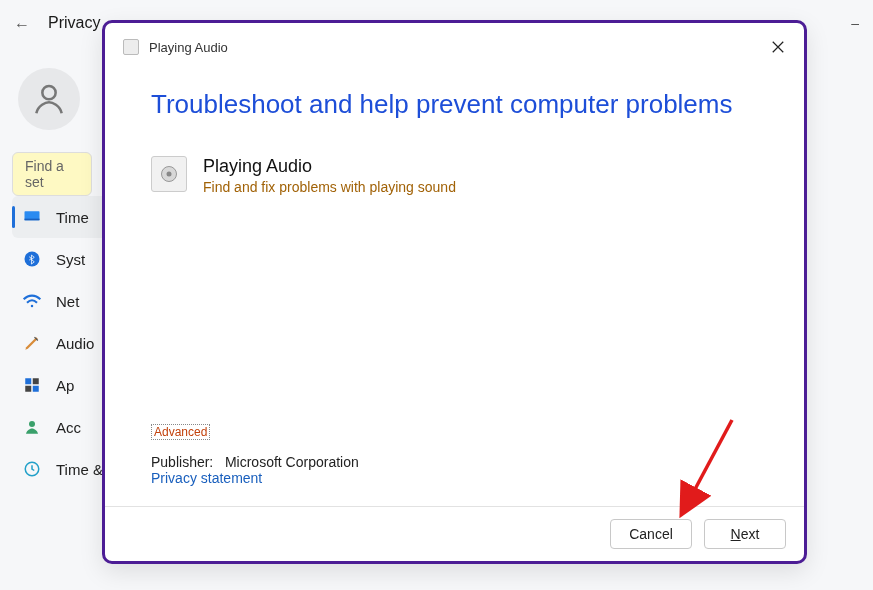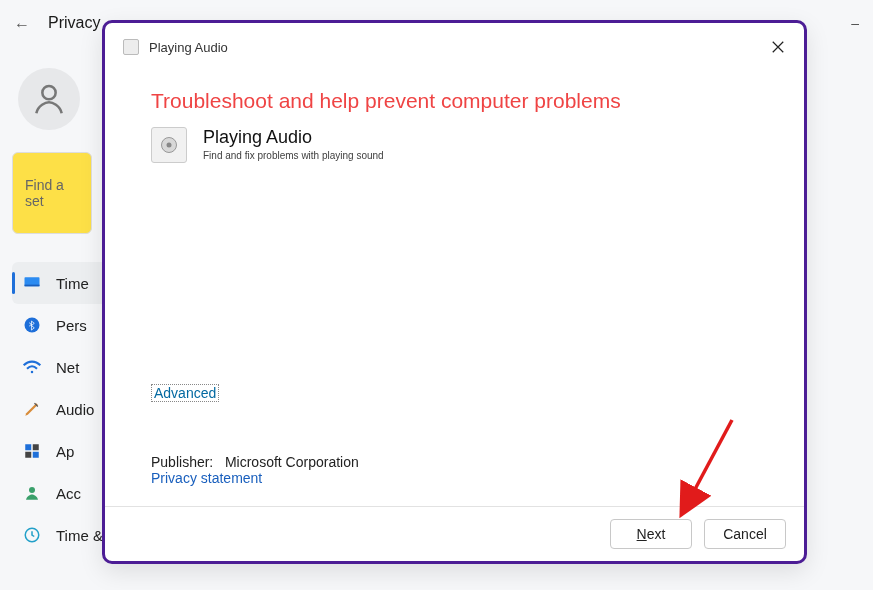--- a/index.html
+++ b/index.html
@@ -46,28 +46,27 @@
       width: 62px; height: 62px;
       border-radius: 50%;
       background: #e7e8ea;
       margin: 8px 0 22px 6px;
       display: flex;
       align-items: center;
       justify-content: center;
     }
     .avatar-circle svg { width: 38px; height: 38px; }
     .search-box {
-      background: #fde047;
+      background: #fef9c3;
       border: 1px solid #ddd;
       border-radius: 6px;
-      padding: 24px 12px;
+      padding: 5px 12px;
       font-size: 14px;
       color: #666;
       width: 80px;
-      margin-bottom: 28px;
     }
     .nav-list { list-style: none; }
     .nav-item {
       display: flex;
       align-items: center;
       gap: 14px;
       padding: 11px 10px;
       font-size: 15px;
       border-radius: 6px;
       color: #222;
@@ -126,24 +125,24 @@
       background: #ededed;
       border: 1px solid #bbb;
       border-radius: 2px;
     }
     .dialog-body {
       flex: 1;
       padding: 28px 46px 0 46px;
       position: relative;
     }
     .dialog-heading {
-      font-size: 21px;
-      color: #ef4444;
+      font-size: 26px;
+      color: #1d4ed8;
       font-weight: 400;
-      margin-bottom: 14px;
+      margin-bottom: 36px;
     }
     .troubleshooter-row {
       display: flex;
       gap: 16px;
       align-items: flex-start;
     }
     .ts-icon {
       width: 36px; height: 36px;
       background: #f1f1f1;
       border: 1px solid #ccc;
@@ -151,33 +150,33 @@
       display: flex; align-items: center; justify-content: center;
     }
     .ts-icon svg { width: 20px; height: 20px; }
     .ts-text h2 {
       font-size: 18px;
       font-weight: 400;
       color: #111;
       margin-bottom: 2px;
     }
     .ts-text p {
-      font-size: 10px;
-      color: #404040;
+      font-size: 14px;
+      color: #a16207;
     }
     .advanced-link {
       display: inline-block;
-      color: #0369a1;
-      font-size: 14px;
+      color: #c2410c;
+      font-size: 12px;
       border: 1px dotted #888;
       padding: 0 2px;
       cursor: pointer;
     }
     .publisher-row {
-      margin-top: 52px;
+      margin-top: 14px;
       font-size: 14px;
       color: #222;
     }
     .privacy-link {
       color: #195fbd;
       font-size: 14px;
       cursor: pointer;
     }
     .dialog-footer {
       border-top: 1px solid #e2e2e2;
@@ -236,21 +235,21 @@
         </span>
         <span>Time</span>
       </li>
       <li class="nav-item">
         <span class="nav-icon">
           <svg viewBox="0 0 24 24" width="18" height="18">
               <circle cx="12" cy="12" r="10" fill="#1e6fd9"></circle>
               <path d="M11 6l5 4-5 4 5 4-5 4V6z M7 9l4 3-4 3" fill="none" stroke="#fff" stroke-width="1.4" transform="scale(0.75) translate(4 3)"></path>
             </svg>
         </span>
-        <span>Pers</span>
+        <span>Syst</span>
       </li>
       <li class="nav-item">
         <span class="nav-icon">
           <svg viewBox="0 0 24 24" width="20" height="20">
               <path d="M2 10c6-6 14-6 20 0" fill="none" stroke="#1e6fd9" stroke-width="2.5"></path>
               <path d="M6 14c4-4 8-4 12 0" fill="none" stroke="#1e6fd9" stroke-width="2.5"></path>
               <circle cx="12" cy="18" r="1.5" fill="#1e6fd9"></circle>
             </svg>
         </span>
         <span>Net</span>
@@ -330,22 +329,22 @@
       <div class="publisher-row">
         <span>Publisher:</span>
         &nbsp;
         <span>Microsoft Corporation</span>
       </div>
       <div class="privacy-link">Privacy statement</div>
     </div>
   </div>
 
   <div class="dialog-footer">
+    <button class="dlg-btn">Cancel</button>
     <button class="dlg-btn"><span style="text-decoration:underline">N</span><span></span>ext</button>
-    <button class="dlg-btn">Cancel</button>
   </div>
 </div>
 
 <svg class="arrow-annotation" width="70" height="110">
   <defs>
     <marker id="ah" markerWidth="10" markerHeight="10" refX="6" refY="5" orient="auto">
       <path d="M0 0L10 5L0 10z" fill="#e11b1b"></path>
     </marker>
   </defs>
   <line x1="58" y1="6" x2="12" y2="92" stroke="#e11b1b" stroke-width="3.5" marker-end="url(#ah)"></line>

